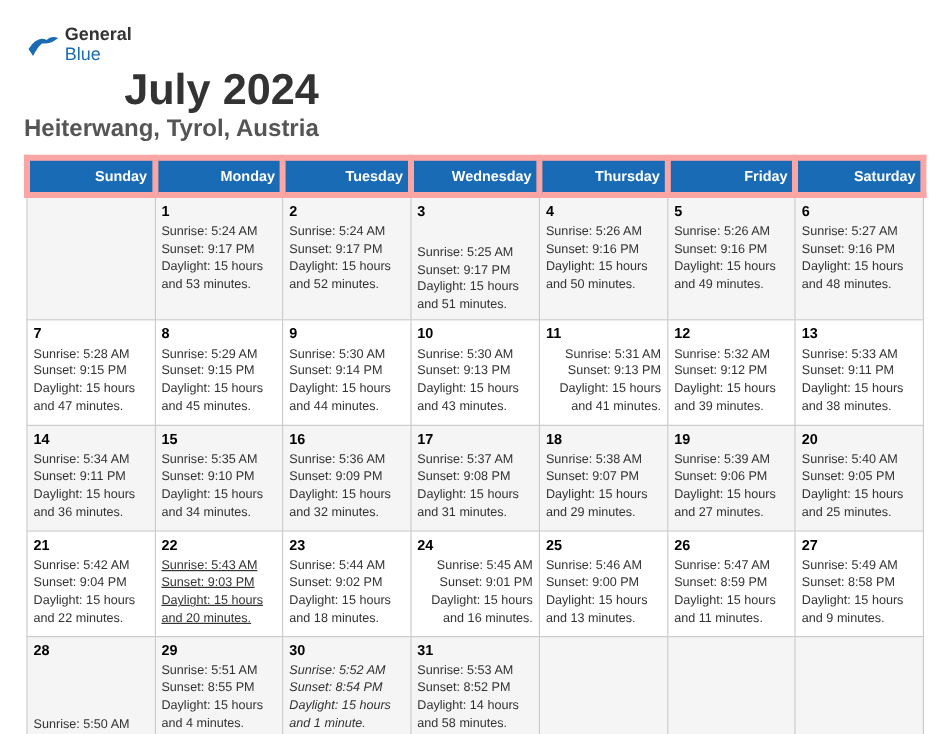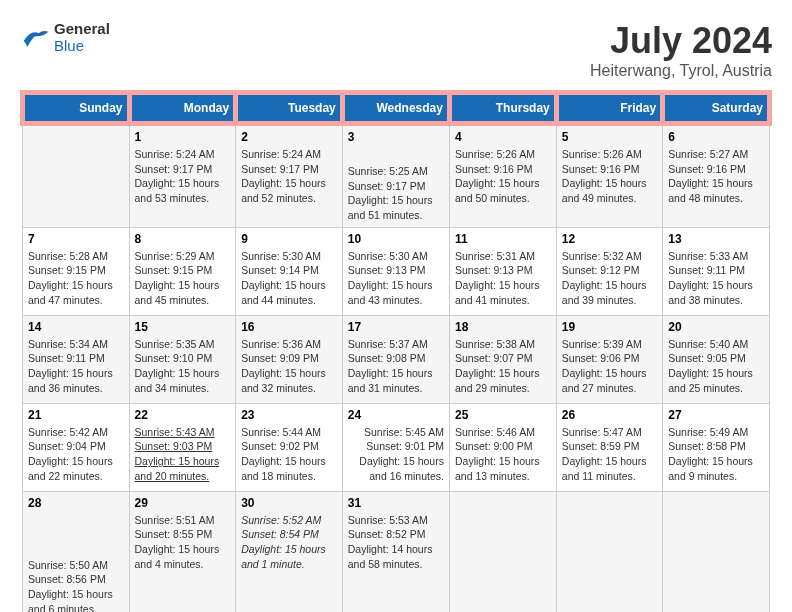--- a/index.html
+++ b/index.html
@@ -8,41 +8,43 @@
       background: #fff;
       width: 792px;
       min-height: 612px;
       padding: 20px;
     }
     .header {
       display: flex;
       justify-content: space-between;
       align-items: flex-start;
       margin-bottom: 10px;
+      flex-direction: column;
     }
     .logo {
       display: flex;
       align-items: center;
       gap: 4px;
     }
     .logo-bird {
       width: 30px;
       height: 24px;
     }
     .title-block {
       text-align: right;
     }
     .month-year {
       font-size: 36px;
       font-weight: bold;
       color: #333;
     }
     .location {
-      font-size: 16px;
+      font-size: 20px;
       color: #555;
+      font-weight: bold;
     }
     table {
       width: 100%;
       border-collapse: collapse;
       font-size: 11px;
     }
     thead tr {
       background-color: #1a6bb5;
       color: #fff;
     }
@@ -180,21 +182,21 @@
         </td>
         <td>
           <span class="day-num">10</span>
           <div class="day-info" style="white-space: pre-line;">Sunrise: 5:30 AM
 Sunset: 9:13 PM
 Daylight: 15 hours
 and 43 minutes.</div>
         </td>
         <td>
           <span class="day-num">11</span>
-          <div class="day-info" style="white-space: pre-line;">Sunrise: 5:31 AM
+          <div class="day-info" style="white-space: pre-line; text-align: right;">Sunrise: 5:31 AM
 Sunset: 9:13 PM
 Daylight: 15 hours
 and 41 minutes.</div>
         </td>
         <td>
           <span class="day-num">12</span>
           <div class="day-info" style="white-space: pre-line;">Sunrise: 5:32 AM
 Sunset: 9:12 PM
 Daylight: 15 hours
 and 39 minutes.</div>

